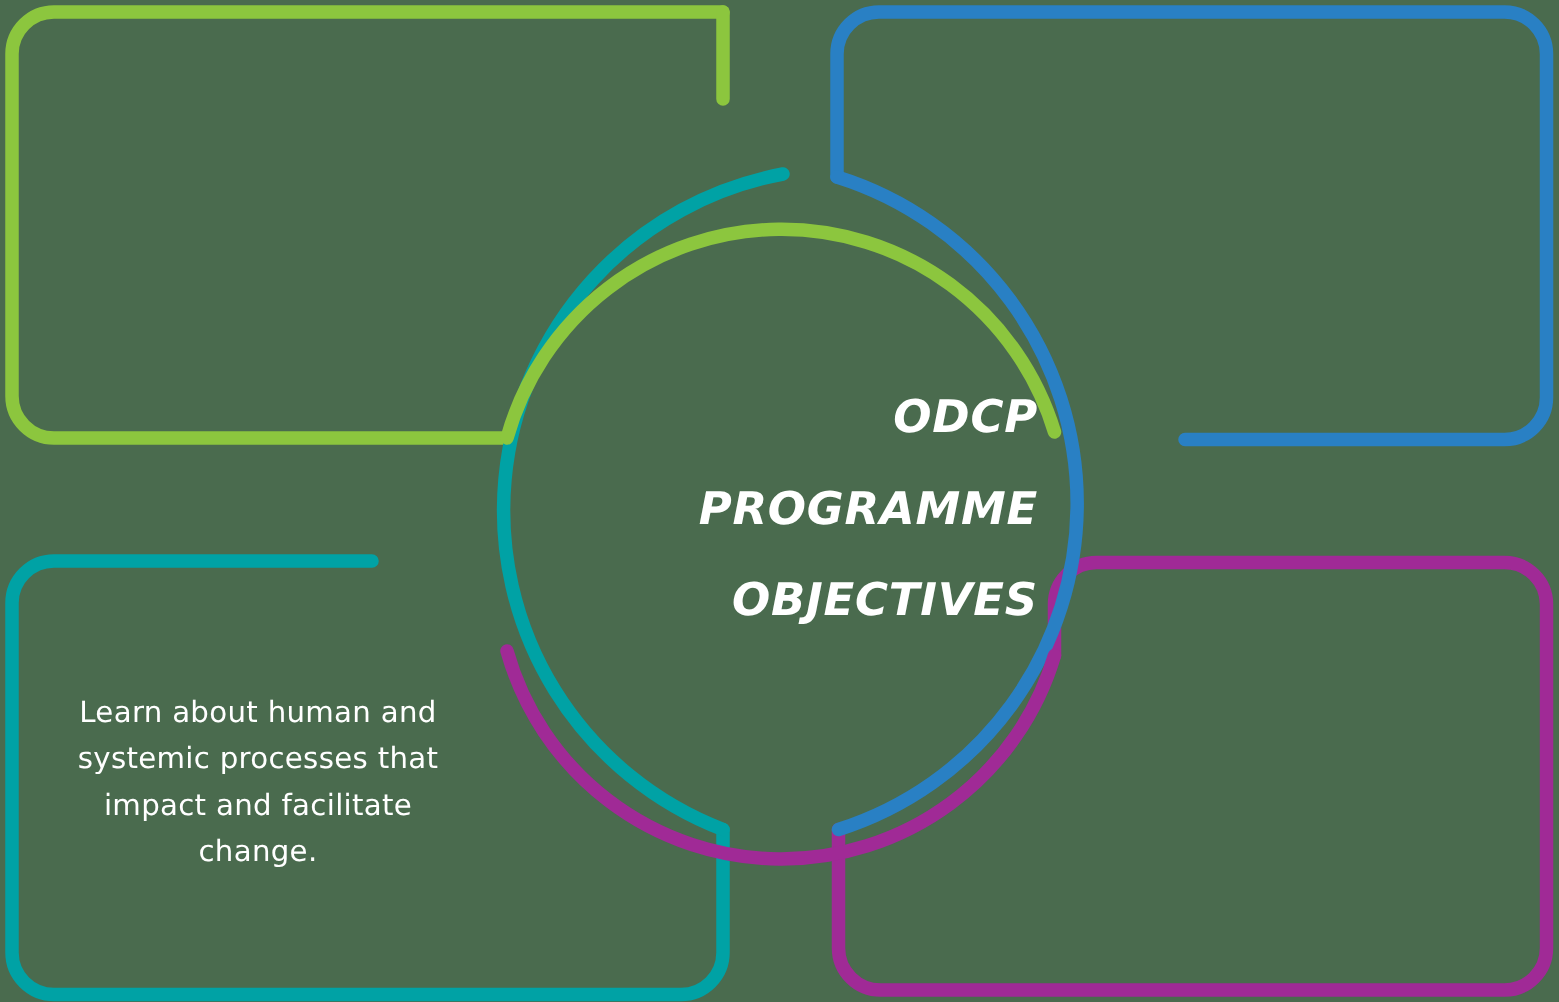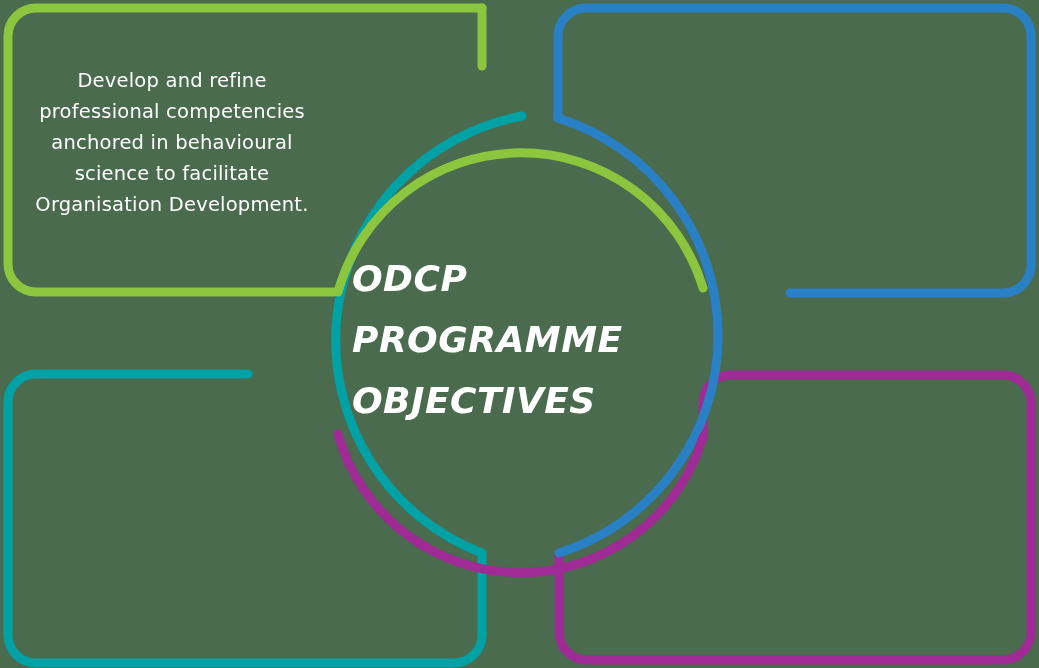--- a/index.html
+++ b/index.html
@@ -39,26 +39,26 @@
   #callout-top-left   { left: 28px;  top: 65px;  width: 288px; }
   #callout-top-right  { left: 724px; top: 65px;  width: 248px; }
   #callout-bottom-left{ left: 30px;  top: 459px; width: 284px; }
   #callout-bottom-right{left: 722px; top: 440px; width: 252px; }
 
   #center-title {
     position: absolute;
     left: 352px;
     top: 248px;
     width: 340px;
-    text-align: left;
+    text-align: right;
     color: #ffffff;
     font-family: "DejaVu Sans", sans-serif;
     font-style: italic;
     font-weight: bold;
-    font-size: 36px;
+    font-size: 30px;
     line-height: 61px;
     letter-spacing: 0.5px;
     white-space: pre-line;
   }
 </style>
 </head>
 <body style="background: rgb(74, 107, 78);">
 
 <div id="stage" style="background: rgb(74, 107, 78);">
 
@@ -79,22 +79,21 @@
 
     <path fill="none" stroke="#8cc63e" stroke-width="9" stroke-linecap="round" d="M 338 292 A 190 190 0 0 1 703 288"></path>
 
     <path fill="none" stroke="#a02a96" stroke-width="9" stroke-linecap="round" d="M 703 437 A 190 190 0 0 1 338 434"></path>
   </svg>
 
   <div id="center-title">ODCP
 PROGRAMME
 OBJECTIVES</div>
 
-  <div class="callout" id="callout-top-left">Develop and refine
-professional competencies
-anchored in behavioural
-science to facilitate
-Organisation Development.</div>
 
 
+  <div class="callout" id="callout-bottom-left">Learn about human and
+systemic processes that
+impact and facilitate
+change.</div>
 
 
 </div>
 
 </body></html>

